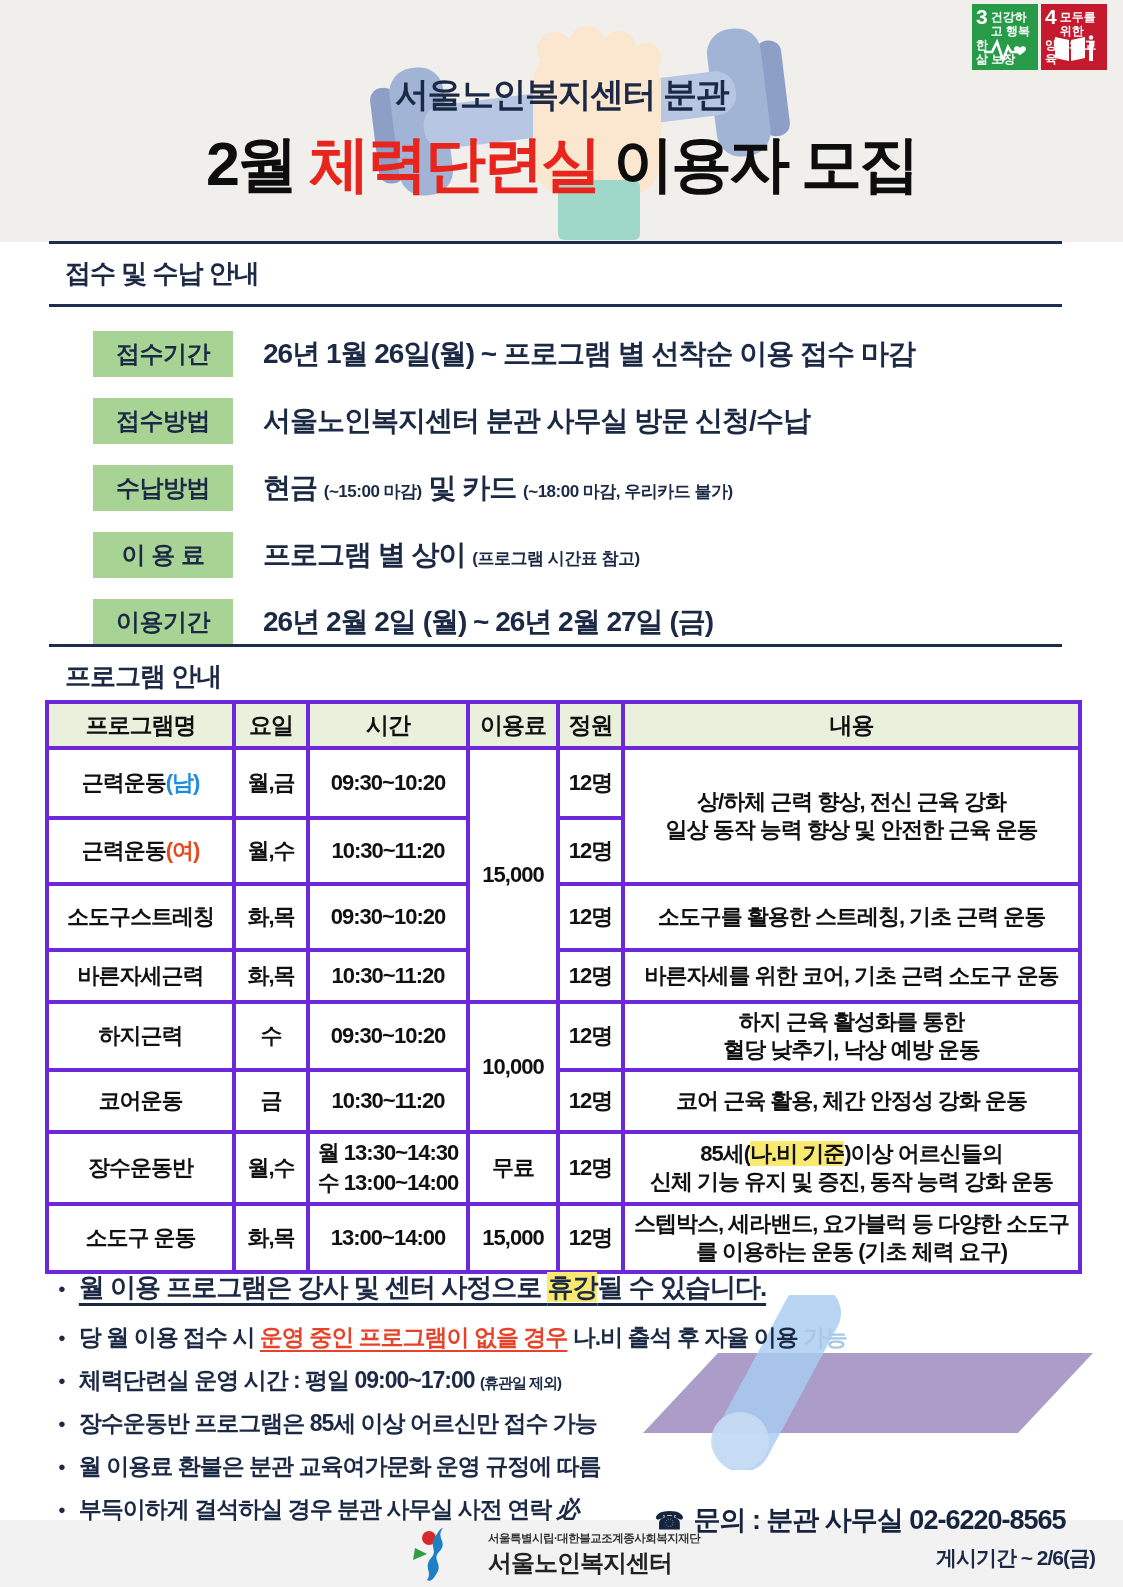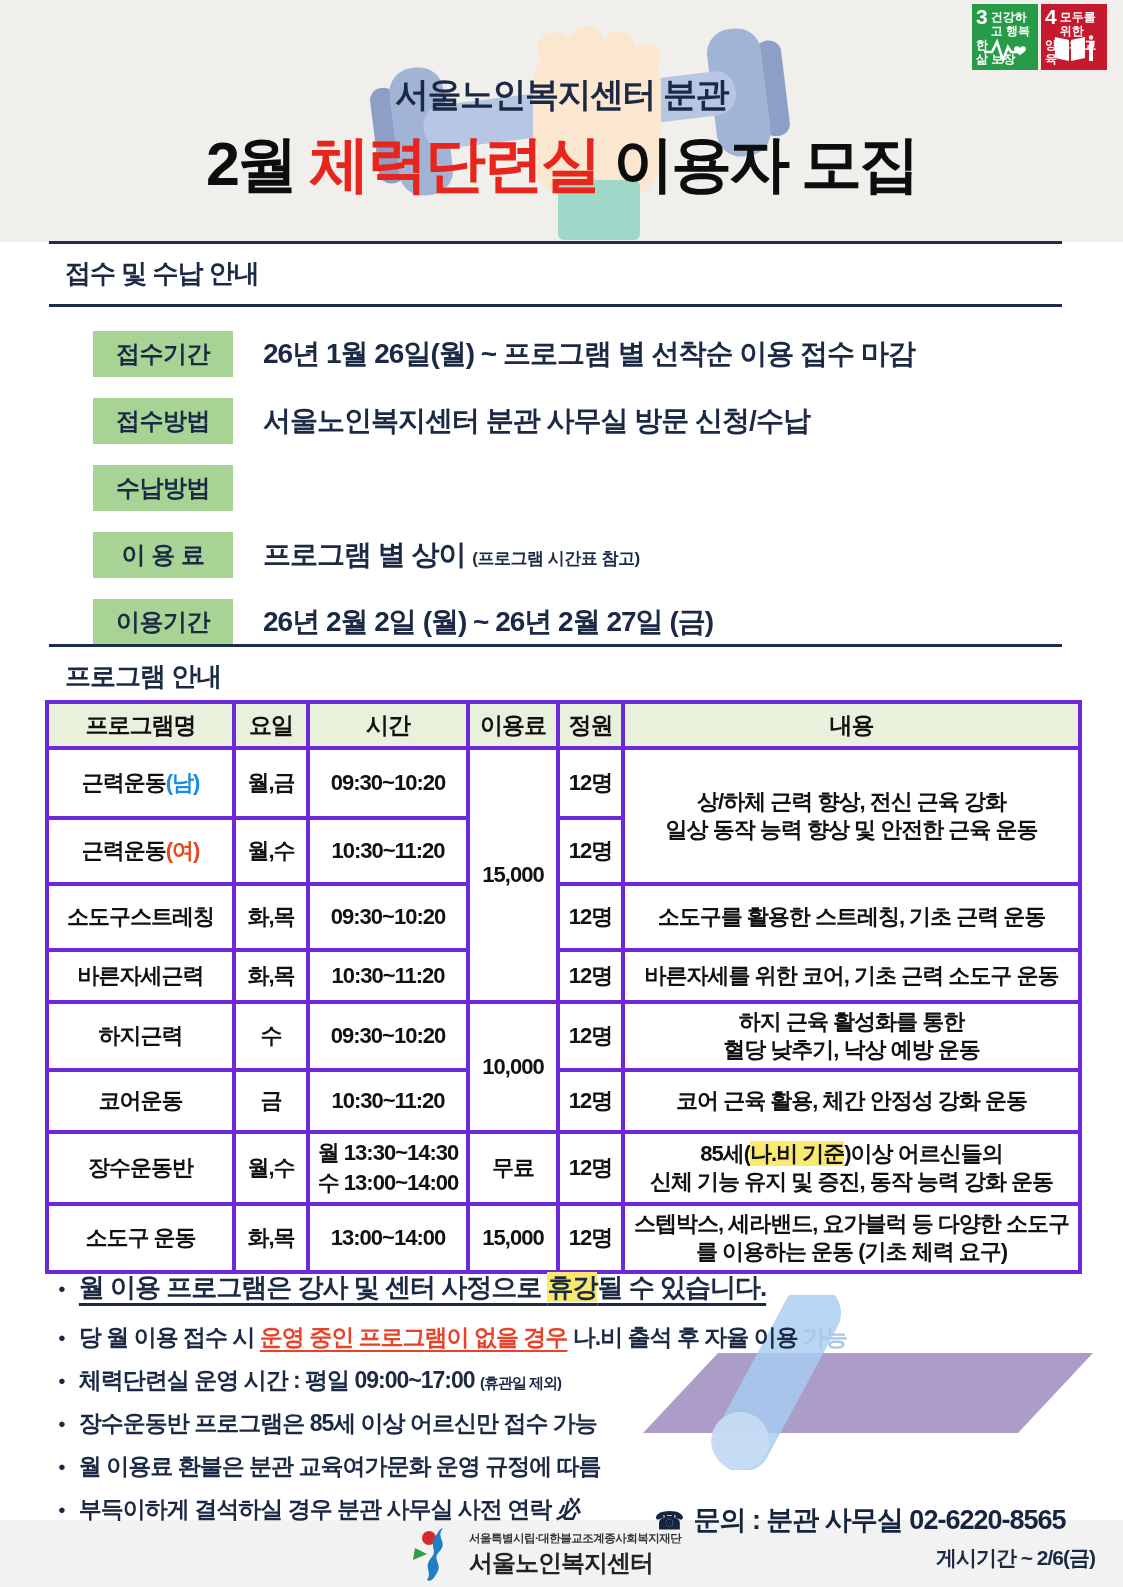--- a/index.html
+++ b/index.html
@@ -67,21 +67,21 @@
   .em-serif { font-family:"Liberation Serif", serif; font-style:italic; }
 
   .mat-illustration { position:absolute; left:630px; top:1295px; width:493px; height:175px; z-index:1; }
 
   .contact { position:absolute; top:1502px; left:620px; width:480px; text-align:center; z-index:3;
              font-size:27px; font-weight:800; color:#16243e; letter-spacing:-1px; }
   .contact .phone-glyph { font-size:24px; margin-right:10px; }
 
   
   .footer { position:absolute; left:0; bottom:0; width:1123px; height:67px; background:#f2f2f2; }
-  .logo { position:absolute; left:405px; top:6px; display:flex; align-items:center; }
+  .logo { position:absolute; left:405px; top:6px; display:flex; align-items:center;gap:19px; }
   .logo-text { margin-left:8px; }
   .logo-small { font-size:11.5px; font-weight:700; color:#333; letter-spacing:-0.5px; display:block; }
   .logo-large { font-size:24px; font-weight:800; color:#222; letter-spacing:-1px; display:block; margin-top:1px; }
   .posting { position:absolute; right:28px; top:24px; font-size:21px; font-weight:700; color:#1b2945; letter-spacing:-1px; }
 </style>
 </head>
 <body>
 
 <div class="page">
 
@@ -136,20 +136,21 @@
     <div class="info-row">
       <div class="lbl">접수기간</div>
       <div class="info-text">26년 1월 26일(월) ~ 프로그램 별 선착순 이용 접수 마감</div>
     </div>
     <div class="info-row">
       <div class="lbl">접수방법</div>
       <div class="info-text">서울노인복지센터 분관 사무실 방문 신청/수납</div>
     </div>
     <div class="info-row">
       <div class="lbl">수납방법</div>
+      <div class="info-text"><span>현금 </span><span class="sm">(~15:00 마감)</span><span> 및 카드 </span><span class="sm">(~18:00 마감, 우리카드 불가)</span></div>
     </div>
     <div class="info-row">
       <div class="lbl">이 용 료</div>
       <div class="info-text"><span>프로그램 별 상이 </span><span class="sm">(프로그램 시간표 참고)</span></div>
     </div>
     <div class="info-row">
       <div class="lbl">이용기간</div>
       <div class="info-text">26년 2월 2일 (월) ~ 26년 2월 27일 (금)</div>
     </div>
   </div>

